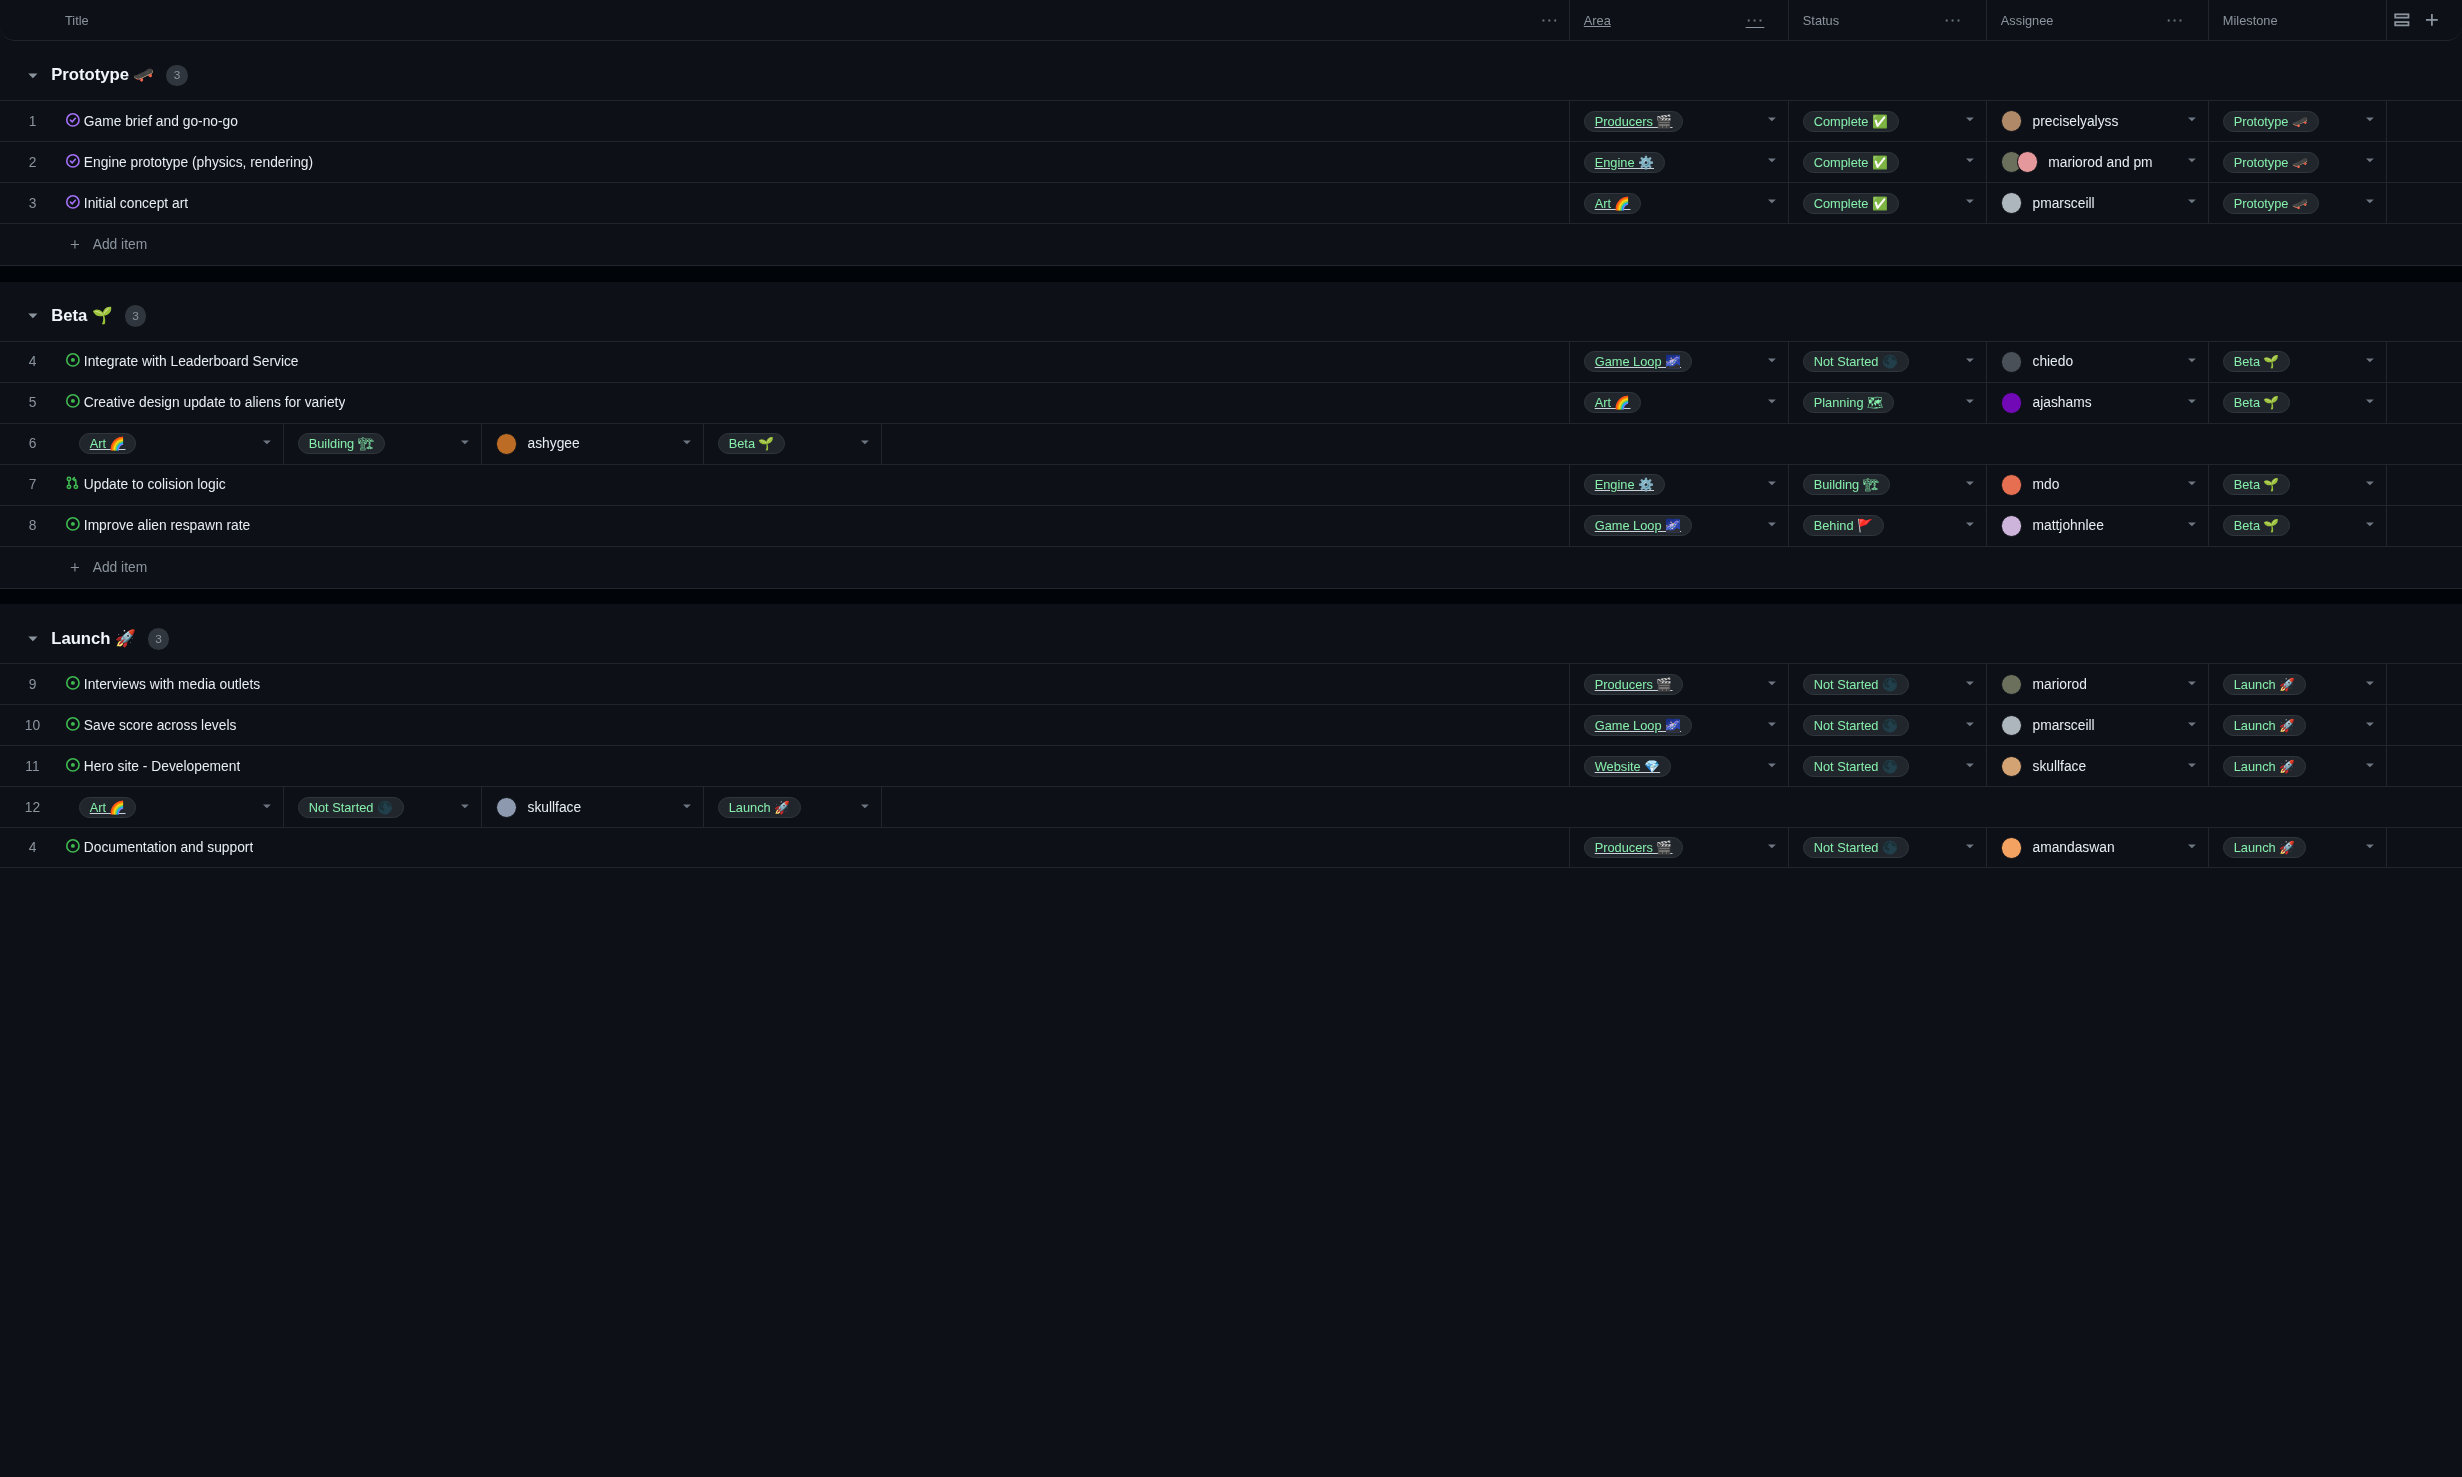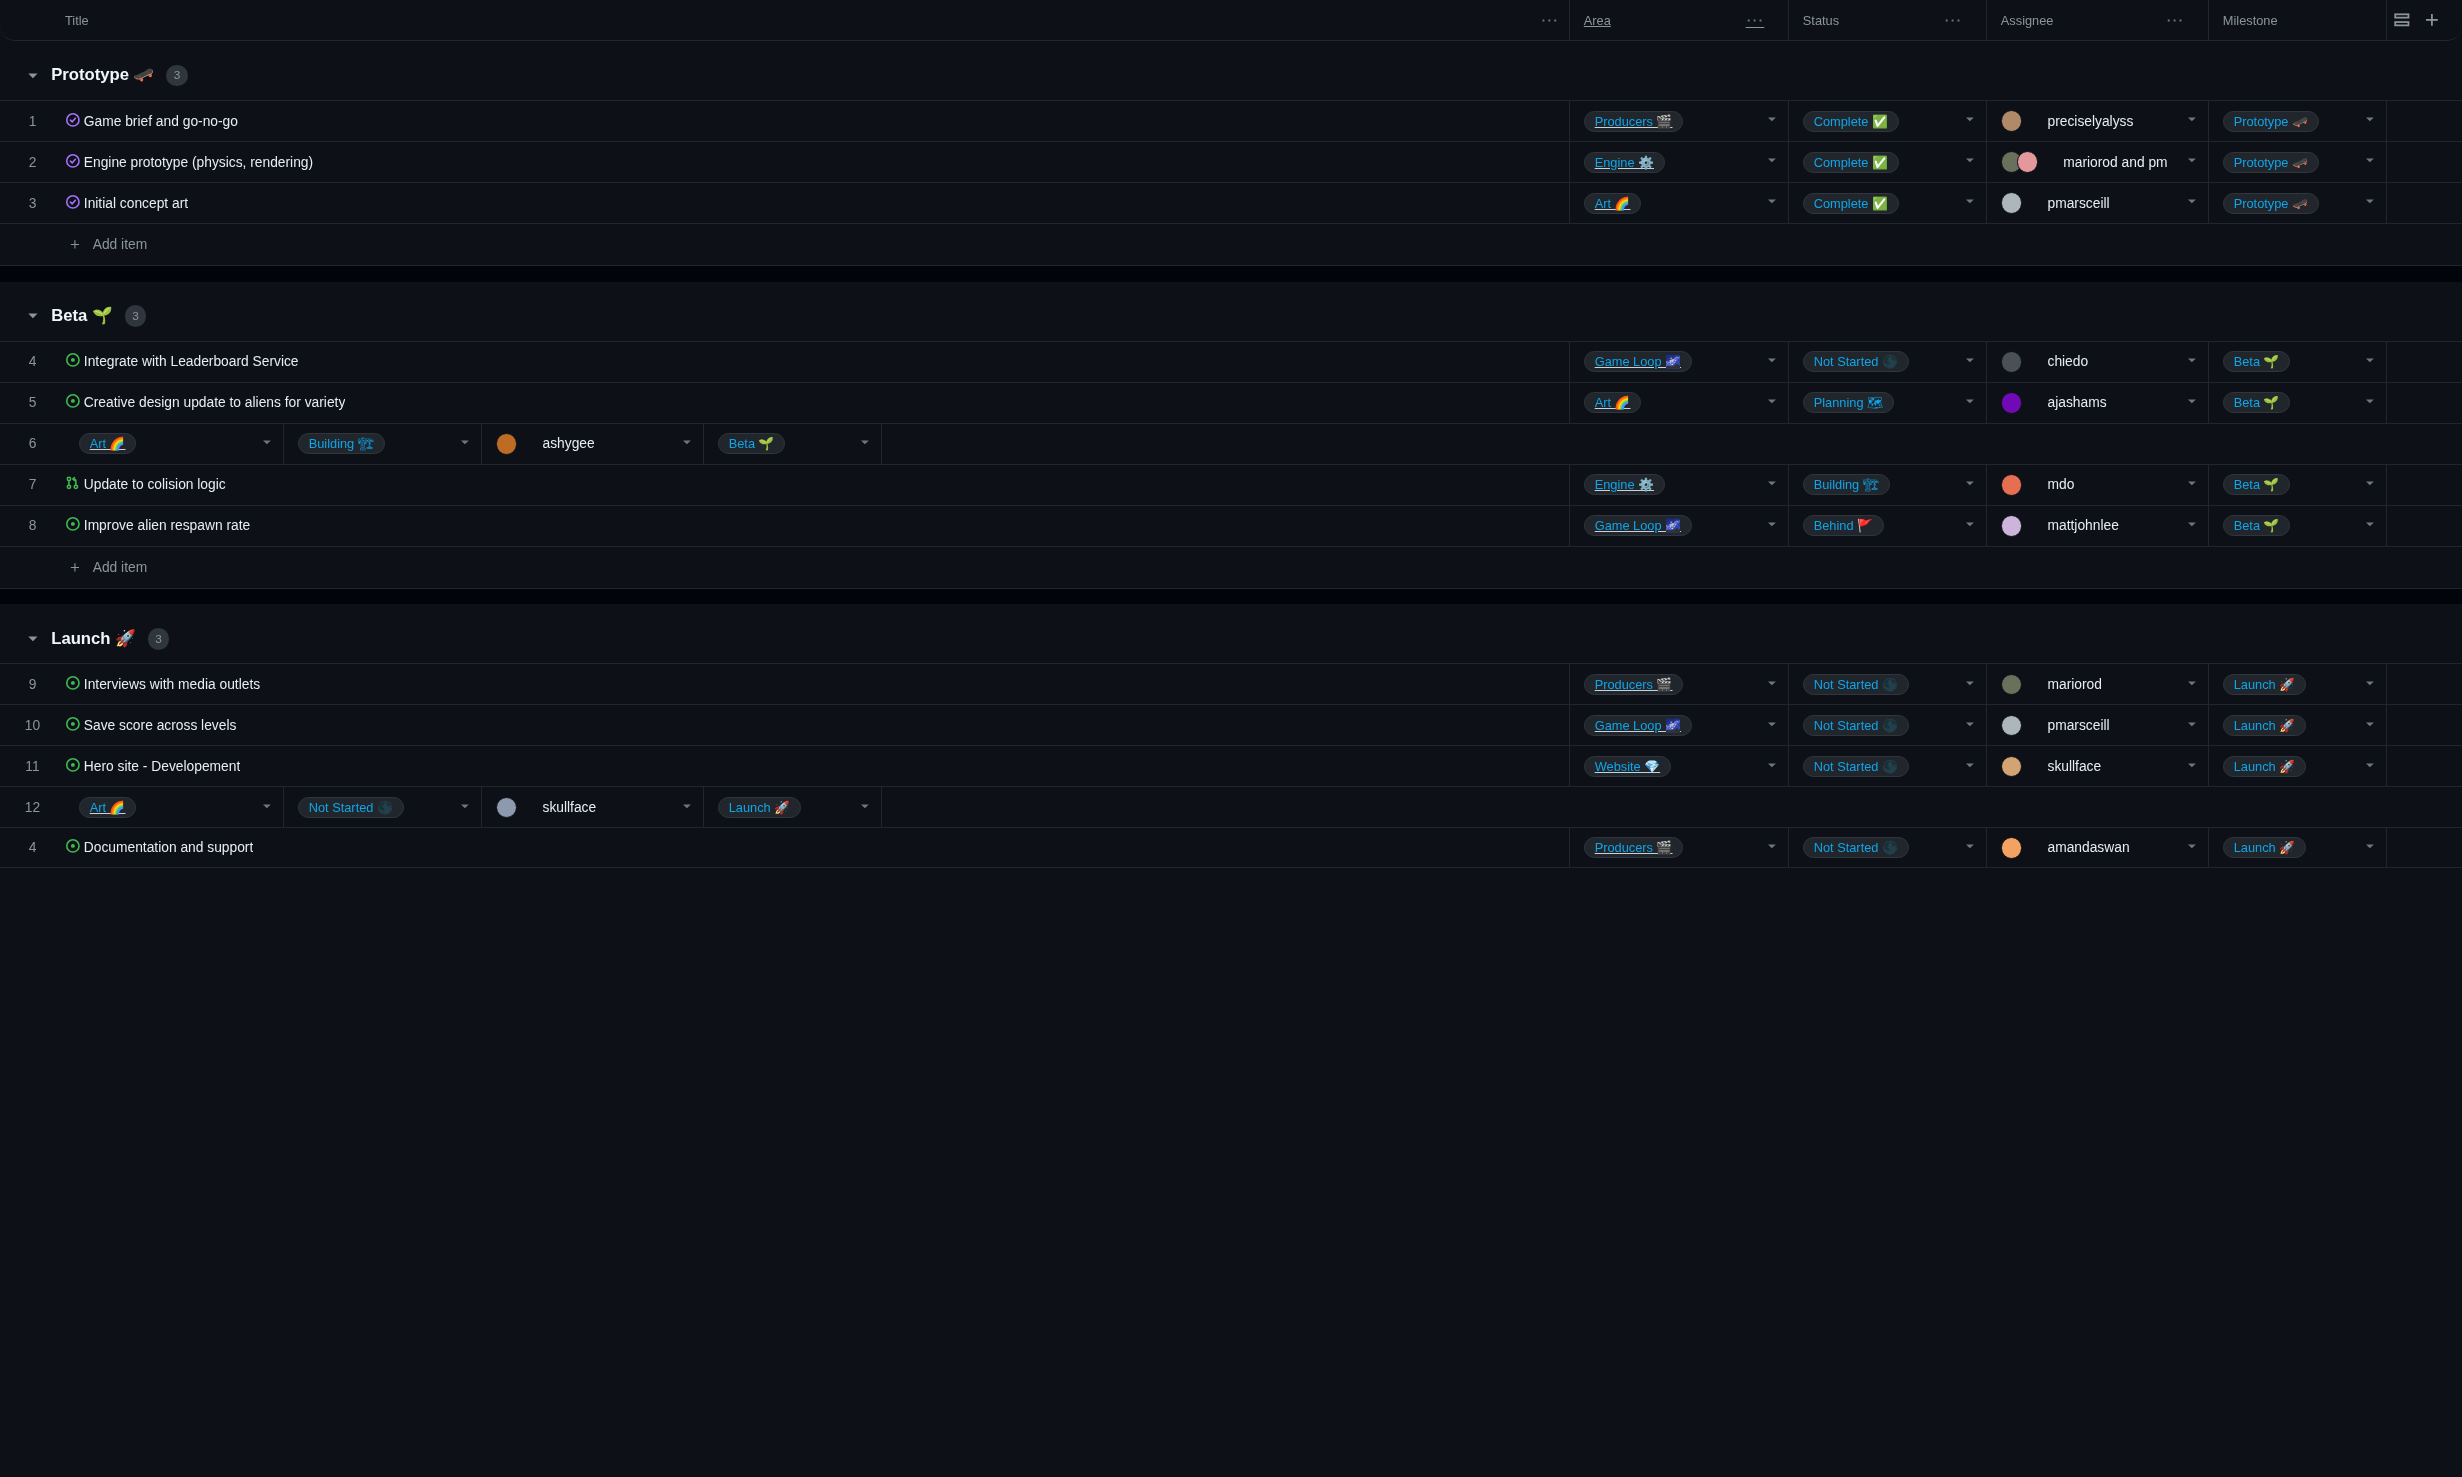--- a/index.html
+++ b/index.html
@@ -17,21 +17,21 @@
     height: 41px;
     border-bottom: 1px solid #21262d;
     color: #8b949e;
     font-size: 12.8px;
     border-radius: 15px;
   }
   .col-num { width: 65px; flex-shrink: 0; text-align: center; color:#8b949e; }
   .col-title { flex: 1; min-width: 0; padding-left: 0; display:flex; align-items:center; gap:3px; }
   .col-area { width: 219px; flex-shrink: 0; padding: 0 13.8px; display:flex; align-items:center; position:relative;text-decoration:underline; }
   .col-status { width: 198px; flex-shrink: 0; padding: 0 13.8px; display:flex; align-items:center; position:relative; }
-  .col-assignee { width: 222px; flex-shrink: 0; padding: 0 13.8px; display:flex; align-items:center; gap:25px; position:relative; }
+  .col-assignee { width: 222px; flex-shrink: 0; padding: 0 13.8px; display:flex; align-items:center; gap:10px; position:relative; }
   .col-milestone { width: 178px; flex-shrink: 0; padding: 0 13.8px; display:flex; align-items:center; position:relative; }
   .col-tail { width: 75px; flex-shrink:0; display:flex; align-items:center; gap:13.8px; justify-content:flex-start; padding-left:5.9px;}
   .header-row .col-title { padding-left: 0; }
   .header-cell { display:flex; align-items:center; gap:5.9px; position:relative; height:100%; }
   .header-row .col-title,
   .header-row .col-area,
   .header-row .col-status,
   .header-row .col-assignee,
   .header-row .col-milestone { border-right: 1px solid #21262d; height:100%; }
   .header-row .col-num { height:100%; }
@@ -57,21 +57,21 @@
     border-right:1px solid #21262d; height:100%;
   }
   .issue-icon { width:15.8px; height:15.8px; flex-shrink:0; }
   .open { stroke:#3fb950; }
   .closed { stroke:#a371f7; }
   .draft { stroke:#8b949e; }
   .pr { stroke:#3fb950; }
   .title-text { color:#e6edf3; white-space:nowrap; overflow:hidden; text-overflow:ellipsis; }
   .pill {
     display:inline-flex; align-items:center; gap:3.9px;
-    background:#21262d; border:1px solid #30363d; color:#0ea5e9;
+    background:#21262d; border:1px solid #30363d; color:#86efac;
     border-radius:984px; padding:2px 9.9px; font-size:12.8px;
     white-space:nowrap;
   }
   .caret {
     position:absolute; right:9.9px; top:50%; transform:translateY(-50%);
     color:#6e7681; cursor:pointer;
   }
   .avatar {
     width:21.7px; height:21.7px; border-radius:50%; flex-shrink:0;
     display:inline-block; border:1px solid #0d1117;

